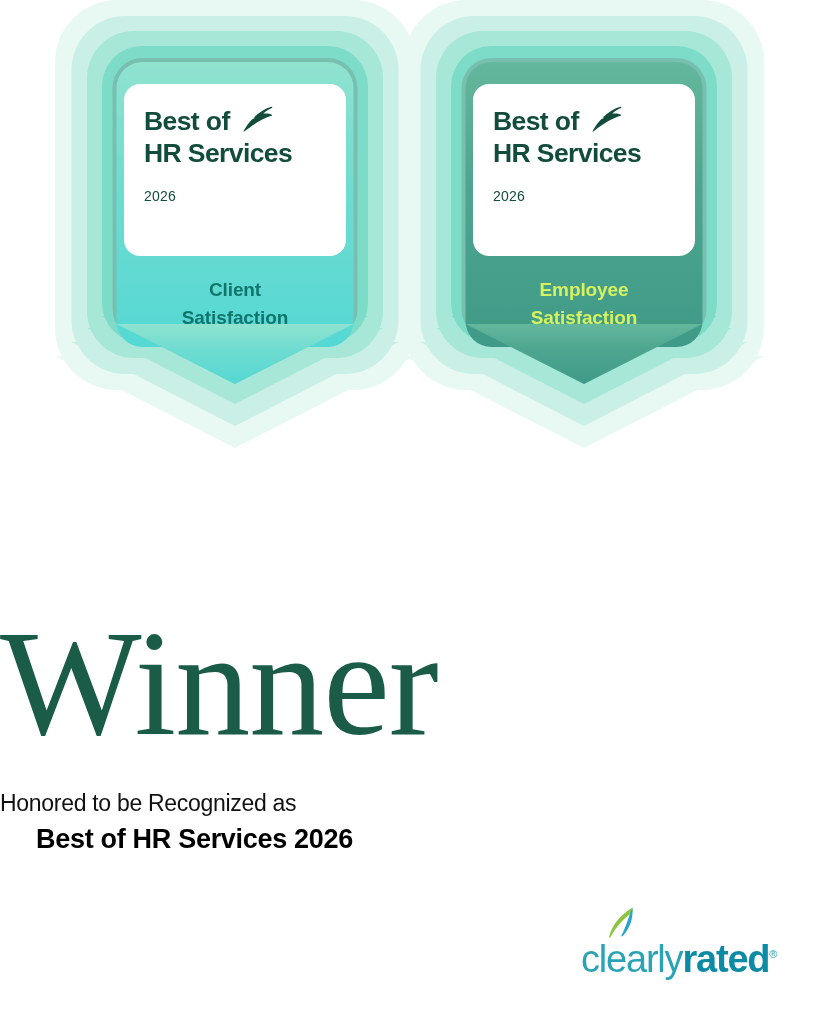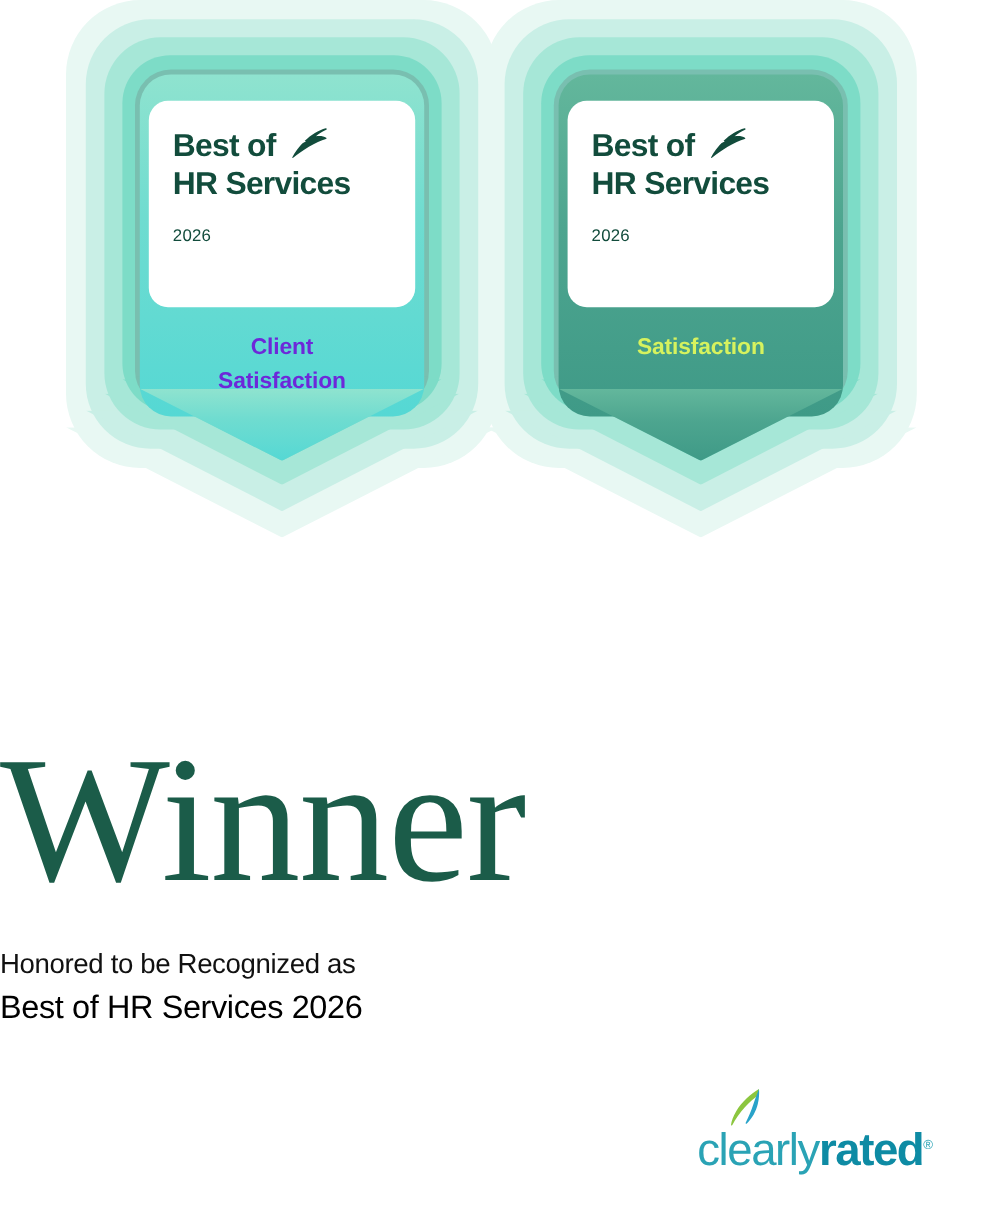--- a/index.html
+++ b/index.html
@@ -125,21 +125,21 @@
     transform: translateX(-50%);
     top: 276px;
     width: 237px;
     text-align: center;
     font-size: 19px;
     font-weight: bold;
     line-height: 1.45;
     z-index: 7;
     letter-spacing: -0.1px;
   }
-  .caption-left  { color: #6d28d9; }
+  .caption-left  { color: #0f766e; }
   .caption-right { color: #d6f25e; }
 
   
   .winner-block {
     position: absolute;
     left: 0;
     top: 600px;
     width: 819px;
     text-align: left;
   }
@@ -157,22 +157,23 @@
     margin-top: 32px;
     font-size: 23px;
     color: #111111;
     font-weight: normal;
     letter-spacing: -0.3px;
   }
   .winner-sub2 {
     margin-top: 7px;
     font-size: 27px;
     color: #000000;
-    font-weight: normal;
+    font-weight: bold;
     letter-spacing: -0.3px;
+    padding-left: 36px;
   }
 
   
   .logo {
     position: absolute;
     right: 48px;
     bottom: 46px;
     width: 190px;
     height: 72px;
   }
@@ -301,20 +302,21 @@
               <path d="M12.8 11.0 C10.6 12.2 8.6 13.8 7.0 15.4 C9.2 14.0 11.6 12.8 13.9 11.9 Z" fill="#ffffff"></path>
             </svg>
           </span>
           <br>
           <span>HR Services</span>
         </div>
         <div class="card-year">2026</div>
       </div>
 
       <div class="badge-caption caption-right">
+        <div>Employee</div>
         <div>Satisfaction</div>
       </div>
     </div>
   </div>
 
   <div class="winner-block">
     <div class="winner-title">Winner</div>
     <div class="winner-sub1">Honored to be Recognized as</div>
     <div class="winner-sub2">Best of HR Services 2026</div>
   </div>

